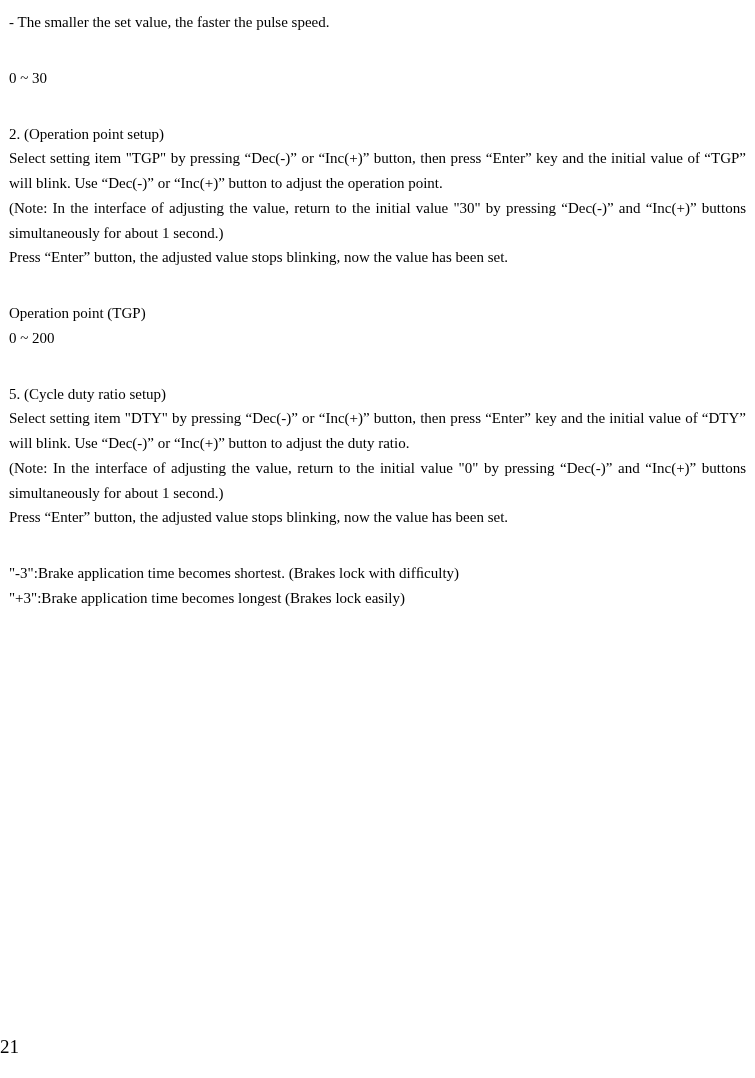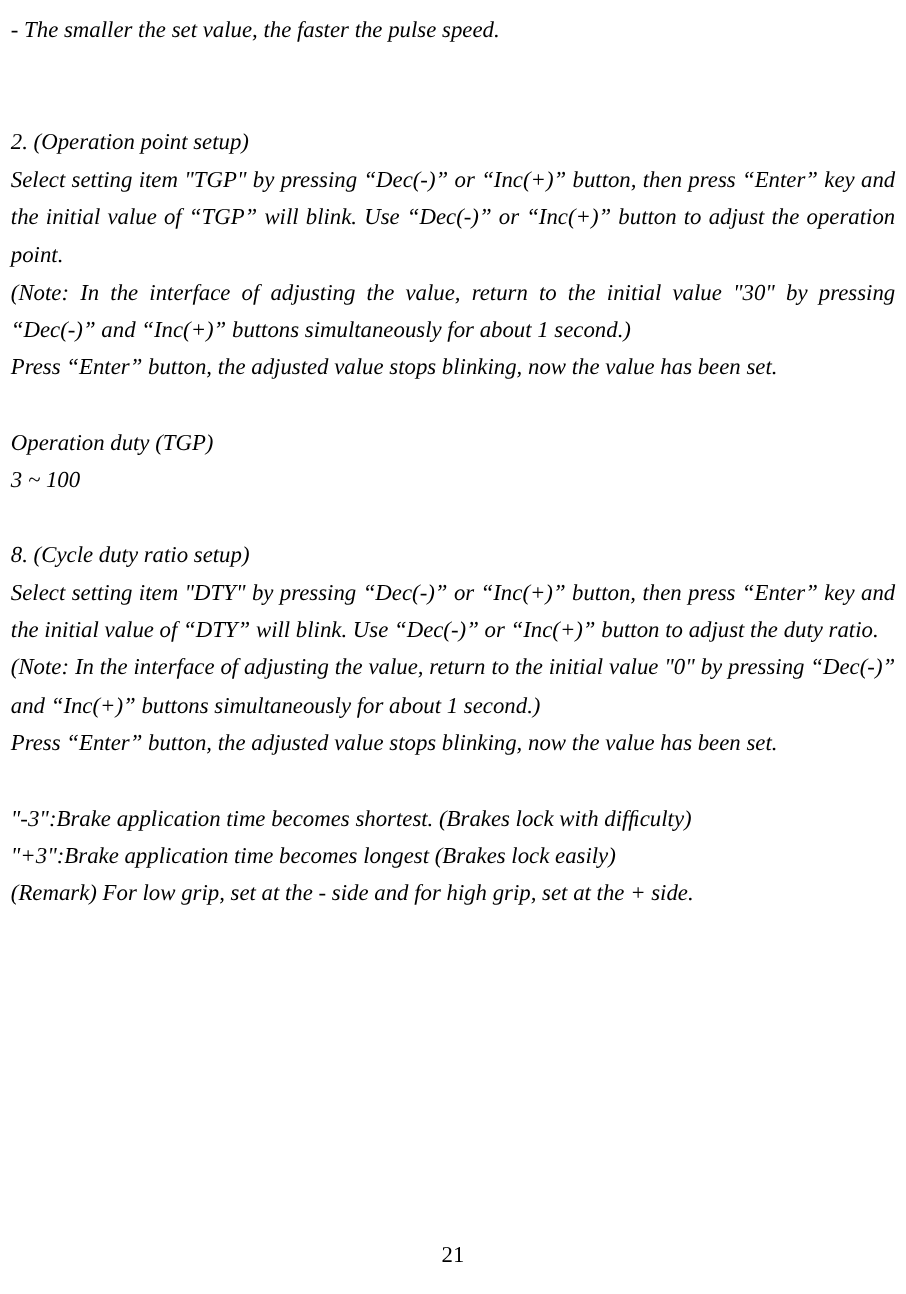--- a/index.html
+++ b/index.html
@@ -8,57 +8,56 @@
     background: #fff;
     font-family: "Times New Roman", Times, serif;
     color: #000;
     width: 755px;
     height: 1078px;
     box-sizing: border-box;
     position: relative;
   }
   .page {
     padding: 10px 9px 0 9px;
-    font-size: 19px;
+    font-size: 15px;
     line-height: 1.65;
-    font-style: italic;
   }
   .para {
     margin: 0;
     text-align: justify;
   }
   .spacer {
     height: 31px;
   }
   .footer {
     position: absolute;
     bottom: 20px;
     width: 100%;
-    text-align: center;
+    text-align: left;
     font-size: 19px;
   }
 </style>
 </head>
 <body>
 
 <div class="page">
   <p class="para">- The smaller the set value, the faster the pulse speed.</p>
   <div class="spacer"></div>
+  <p class="para">0 ~    30</p>
   <div class="spacer"></div>
   <p class="para">2. (Operation point setup)</p>
   <p class="para">Select setting item "TGP" by pressing “Dec(-)” or “Inc(+)” button, then press “Enter” key and the initial value of “TGP” will blink. Use “Dec(-)” or “Inc(+)” button to adjust the operation point.</p>
   <p class="para">(Note: In the interface of adjusting the value, return to the initial value "30" by pressing “Dec(-)” and “Inc(+)” buttons simultaneously for about 1 second.)</p>
   <p class="para">Press   “Enter” button, the adjusted value stops blinking, now the value has been set.</p>
   <div class="spacer"></div>
-  <p class="para">Operation duty (TGP)</p>
-  <p class="para">3 ~    100</p>
+  <p class="para">Operation point (TGP)</p>
+  <p class="para">0 ~    200</p>
   <div class="spacer"></div>
-  <p class="para">8. (Cycle duty ratio setup)</p>
+  <p class="para">5. (Cycle duty ratio setup)</p>
   <p class="para">Select setting item "DTY" by pressing “Dec(-)” or “Inc(+)” button, then press “Enter” key and the initial value of “DTY” will blink. Use “Dec(-)” or “Inc(+)” button to adjust the duty ratio.</p>
   <p class="para">(Note: In the interface of adjusting the value, return to the initial value "0" by pressing “Dec(-)” and “Inc(+)” buttons simultaneously for about 1 second.)</p>
   <p class="para">Press “Enter” button, the adjusted value stops blinking, now the value has been set.</p>
   <div class="spacer"></div>
   <p class="para">"-3":Brake application time becomes shortest. (Brakes lock with difﬁculty)</p>
   <p class="para">"+3":Brake application time becomes longest (Brakes lock easily)</p>
-  <p class="para">(Remark) For low grip, set at the - side and for high grip, set at the + side.</p>
 </div>
 
 <div class="footer">21</div>
 
 </body></html>

